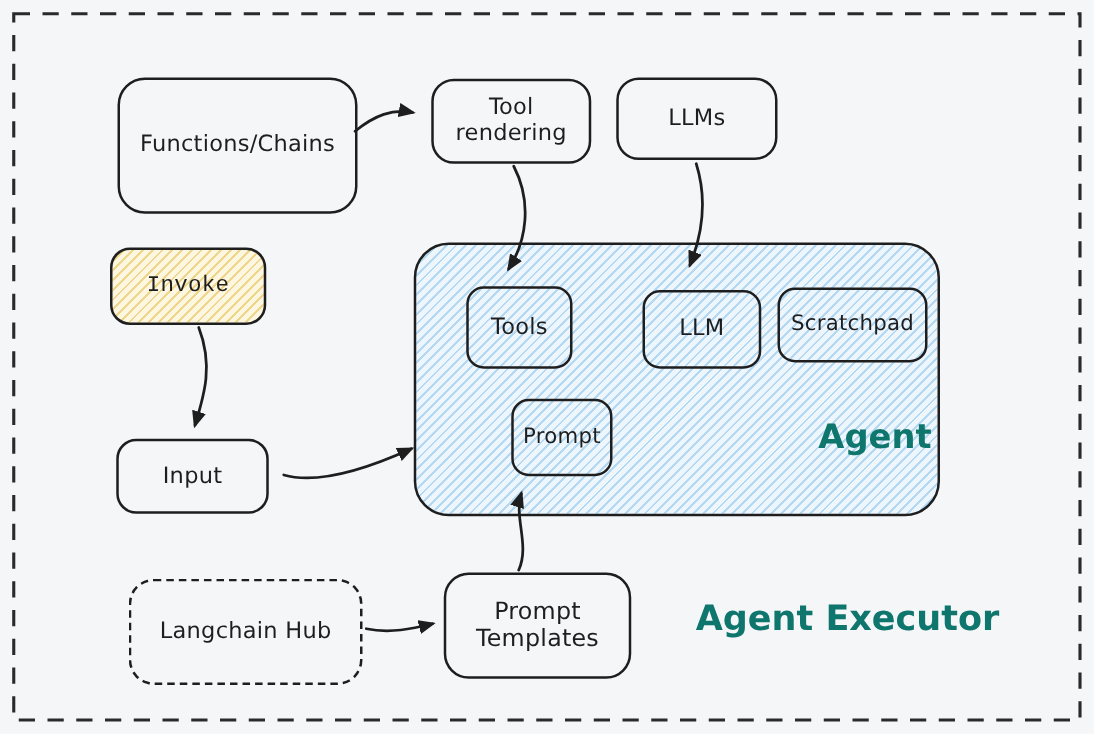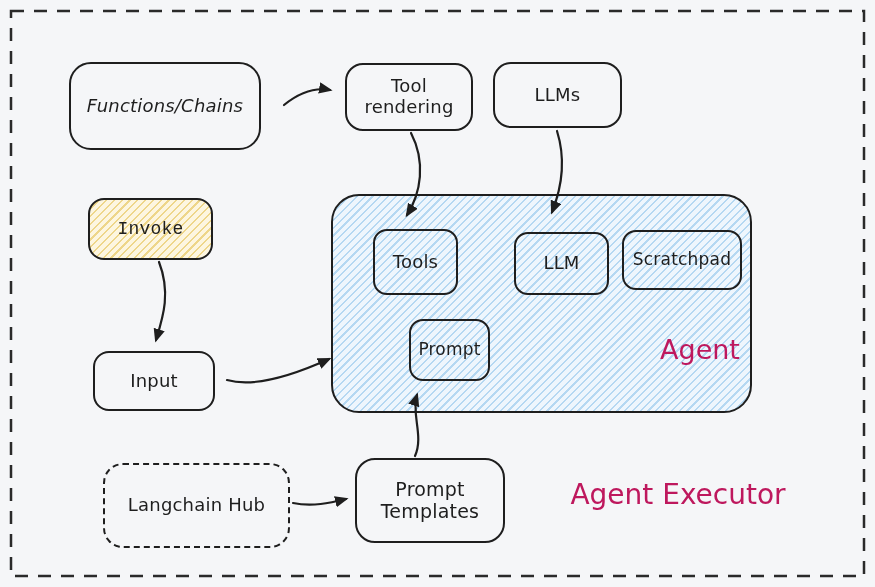--- a/index.html
+++ b/index.html
@@ -40,29 +40,29 @@
   }
   .hatch-blue {
     background-color: #eef6fd;
     background-image: repeating-linear-gradient(
       135deg, #b5d8f2 0px, #b5d8f2 1.6px, transparent 1.6px, transparent 5.5px);
   }
   .dashed-node { border-style: dashed; align-items: center; }
 
   .free-label {
     position: absolute;
-    font-weight: normal;
+    font-weight: bold;
     text-align: center;
-    color: #be185d;
+    color: #0f766e;
   }
   #agent-label { left: 648px; top: 334px; width: 104px; font-size: 27px; }
   #agent-executor-label { left: 553px; top: 478px; width: 250px; font-size: 28px; }
 
   
-  #node-functions-chains { left: 69px;  top: 62px;  width: 192px; height: 88px; font-style: italic; }
+  #node-functions-chains { left: 94px;  top: 62px;  width: 192px; height: 109px; }
   #node-tool-rendering  { left: 345px; top: 63px;  width: 128px; height: 68px; }
   #node-llms            { left: 493px; top: 62px;  width: 129px; height: 66px; }
   #node-invoke          { left: 88px;  top: 198px; width: 125px; height: 62px; }
   #node-agent           { left: 331px; top: 194px; width: 421px; height: 219px; }
   #node-tools           { left: 373px; top: 229px; width: 85px;  height: 66px; }
   #node-llm             { left: 514px; top: 232px; width: 95px;  height: 63px; }
   #node-scratchpad      { left: 622px; top: 230px; width: 120px; height: 60px; font-size: 17px; }
   #node-prompt          { left: 381px; top: 319px; width: 81px;  height: 62px; font-size: 17px; margin-left: 28px; }
   #node-memory          { left: 503px; top: 319px; width: 117px; height: 60px; }
   #node-input           { left: 93px;  top: 351px; width: 122px; height: 60px; }

